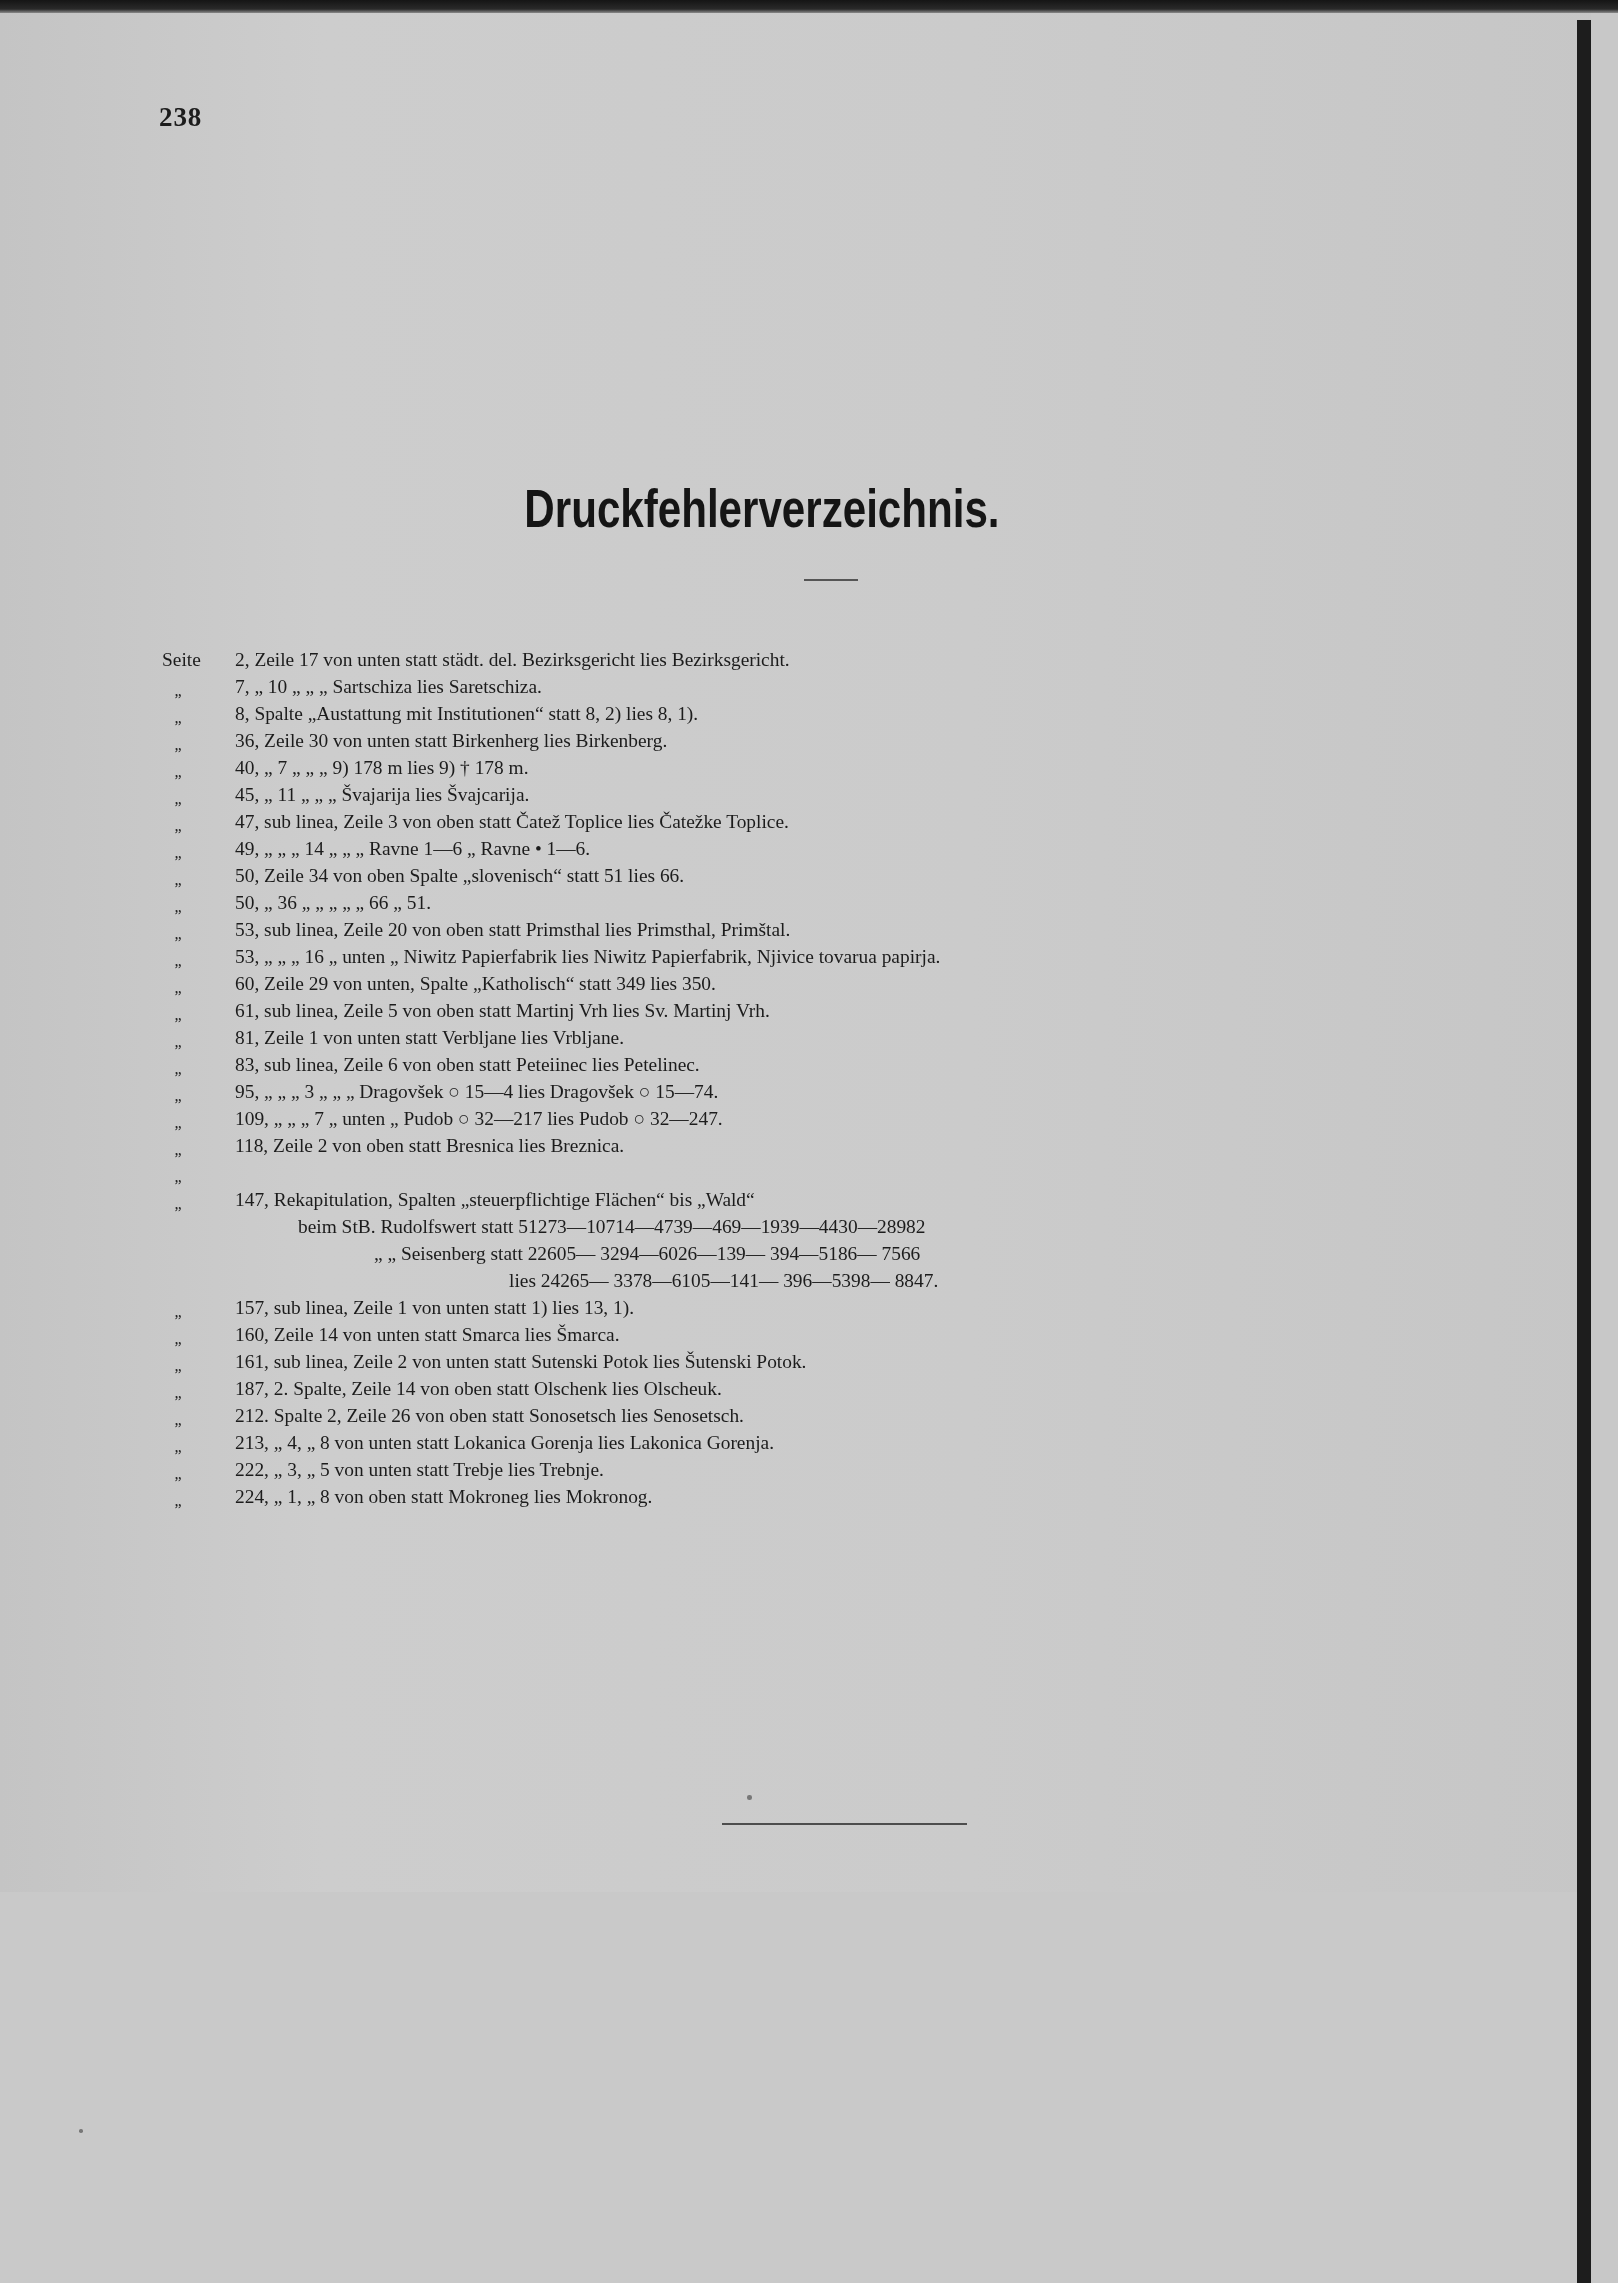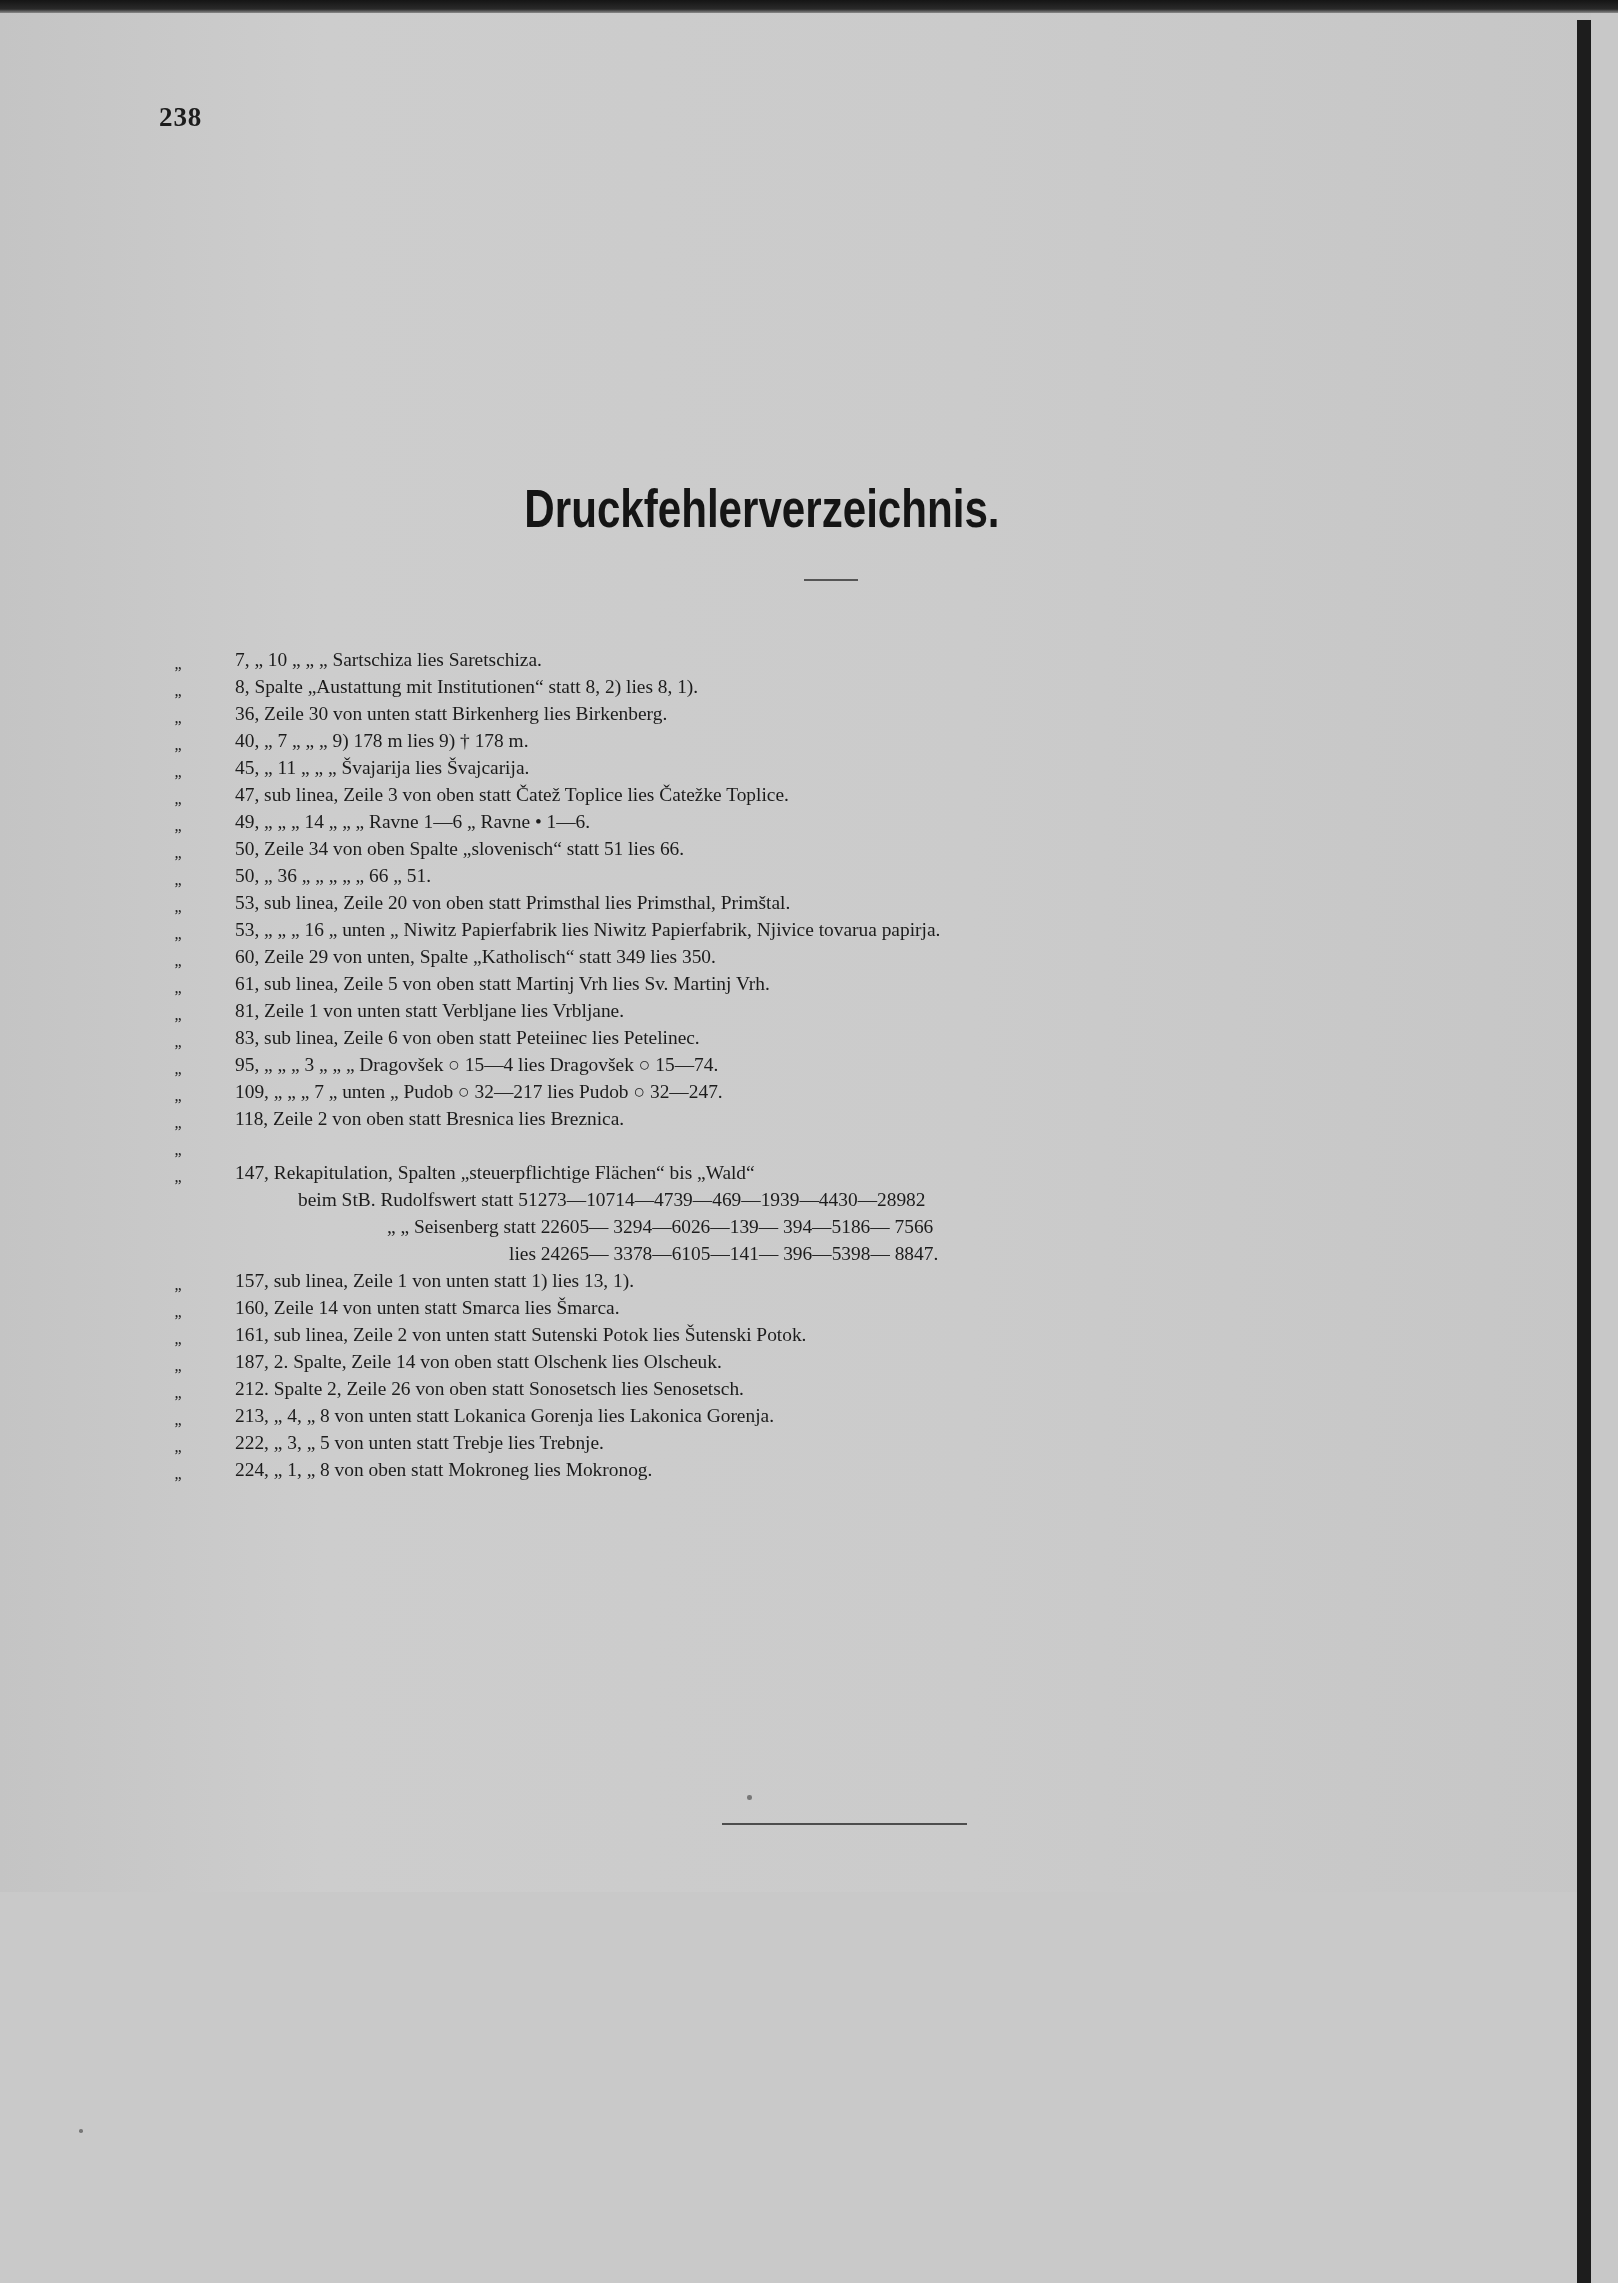--- a/index.html
+++ b/index.html
@@ -45,41 +45,45 @@
       font-size: 19.4px; line-height: 27px;
     }
     .row { position: relative; height: 27px; white-space: nowrap; }
     .row .lead {
       position: absolute; left: 0; top: 0; width: 81px;
     }
     .row .lead.ditto { left: 12.6px; font-size: 16px; top: 3.6px; }
     .row .txt { position: absolute; left: 73px; top: 0; }
     .row.cont .txt { left: 136px; text-align: right; }
     .row.cont2 .txt { left: 347px; }
-    .row.cont3 .txt { left: 225px; }
+    .row.cont3 .txt { left: 212px; }
     .bottom-rule {
       position: absolute; left: 722px; top: 1823px; width: 245px; height: 1.8px; background: #4d4d4d;
     }
     .speck { position: absolute; width: 4.5px; height: 4.5px; border-radius: 50%; background: #777; }
   </style>
 </head>
 <body>
 
 <div class="page">
   <div class="top-edge"></div>
   <div class="right-strip"></div>
   <div class="right-bar"></div>
 
   <div class="page-number">238</div>
 
   <div class="title">Druckfehlerverzeichnis.</div>
   <div class="title-rule"></div>
 
   <div class="entries" id="entries">
       <div class="row">
+        <span class="lead">Seite</span>
+        <span class="txt">2, Zeile 17 von unten statt städt. del. Bezirksgericht lies Bezirksgericht.</span>
+      </div>
+      <div class="row">
         <span class="lead ditto">„</span>
         <span class="txt">7,  „  10  „   „   „   Sartschiza lies Saretschiza.</span>
       </div>
       <div class="row">
         <span class="lead ditto">„</span>
         <span class="txt">8, Spalte „Austattung mit Institutionen“ statt 8, 2) lies 8, 1).</span>
       </div>
       <div class="row">
         <span class="lead ditto">„</span>
         <span class="txt">36, Zeile 30 von unten statt Birkenherg lies Birkenberg.</span>

